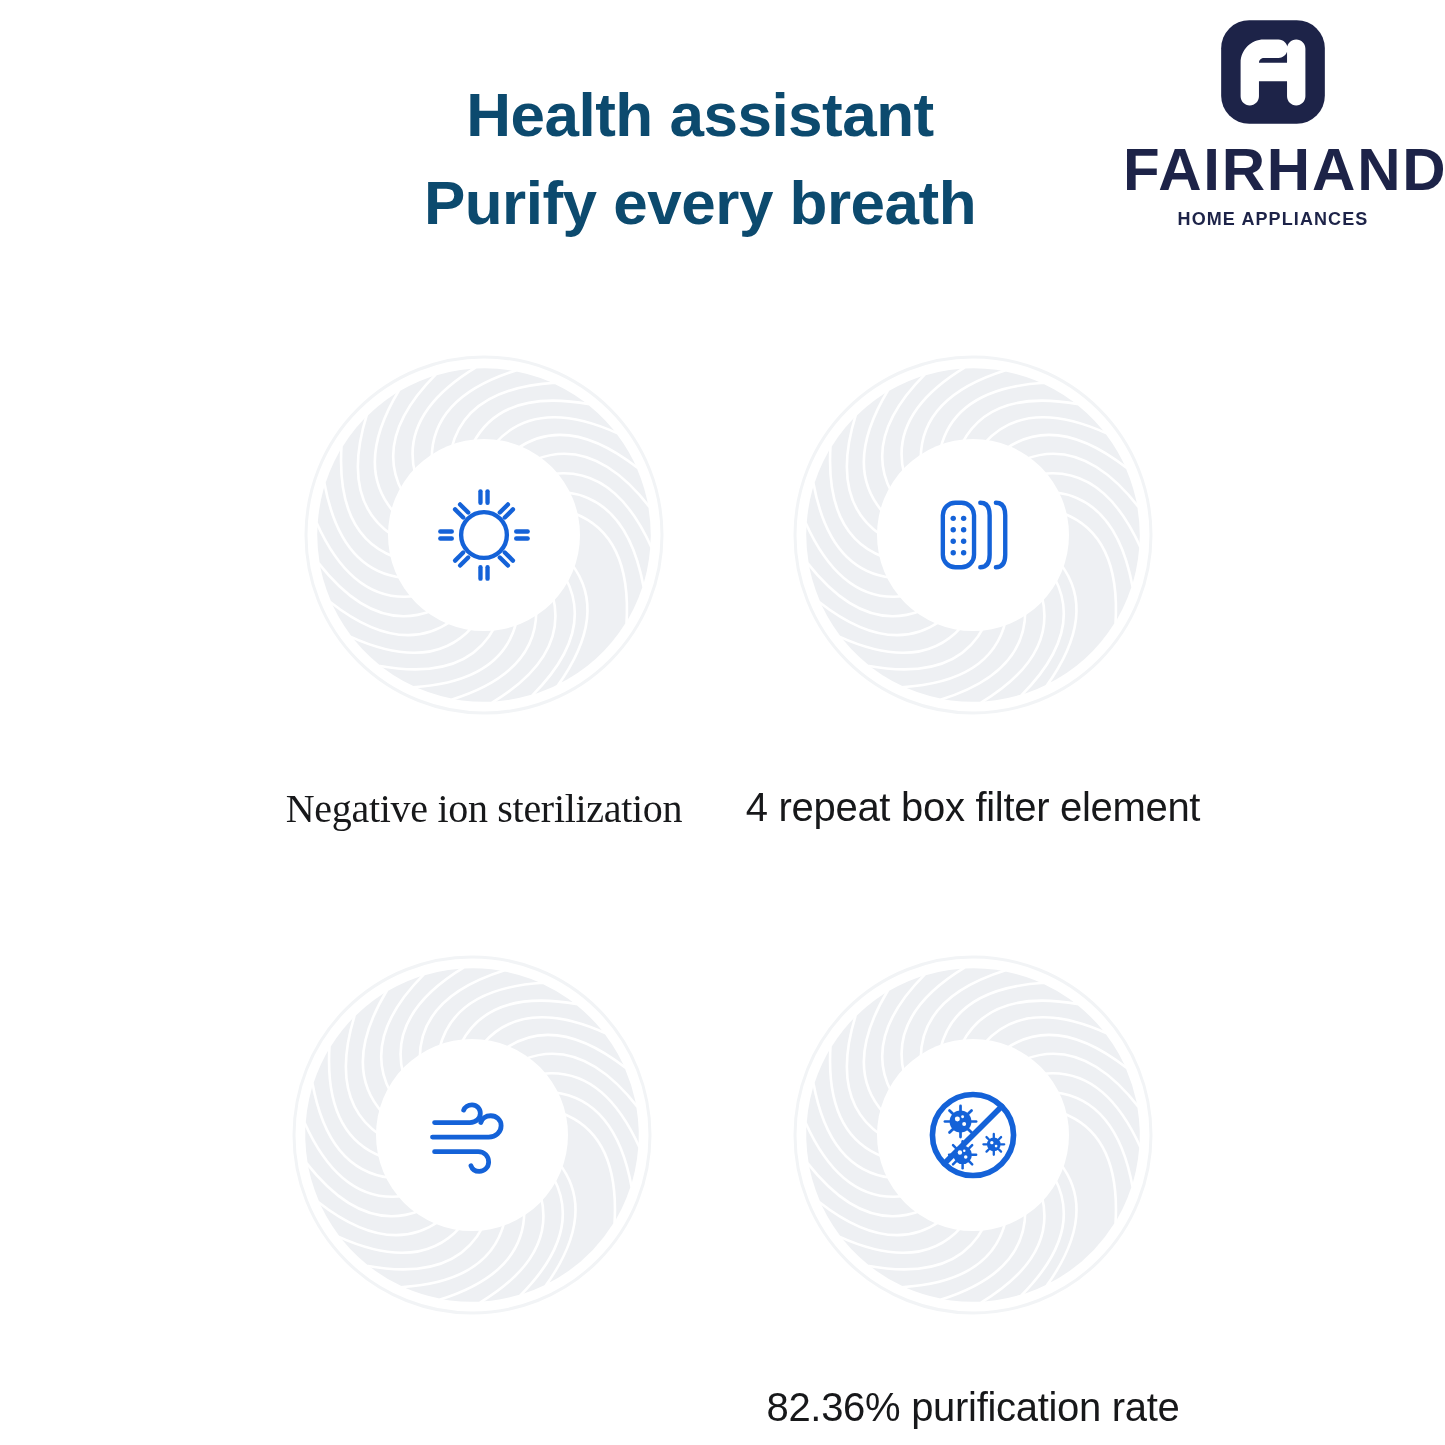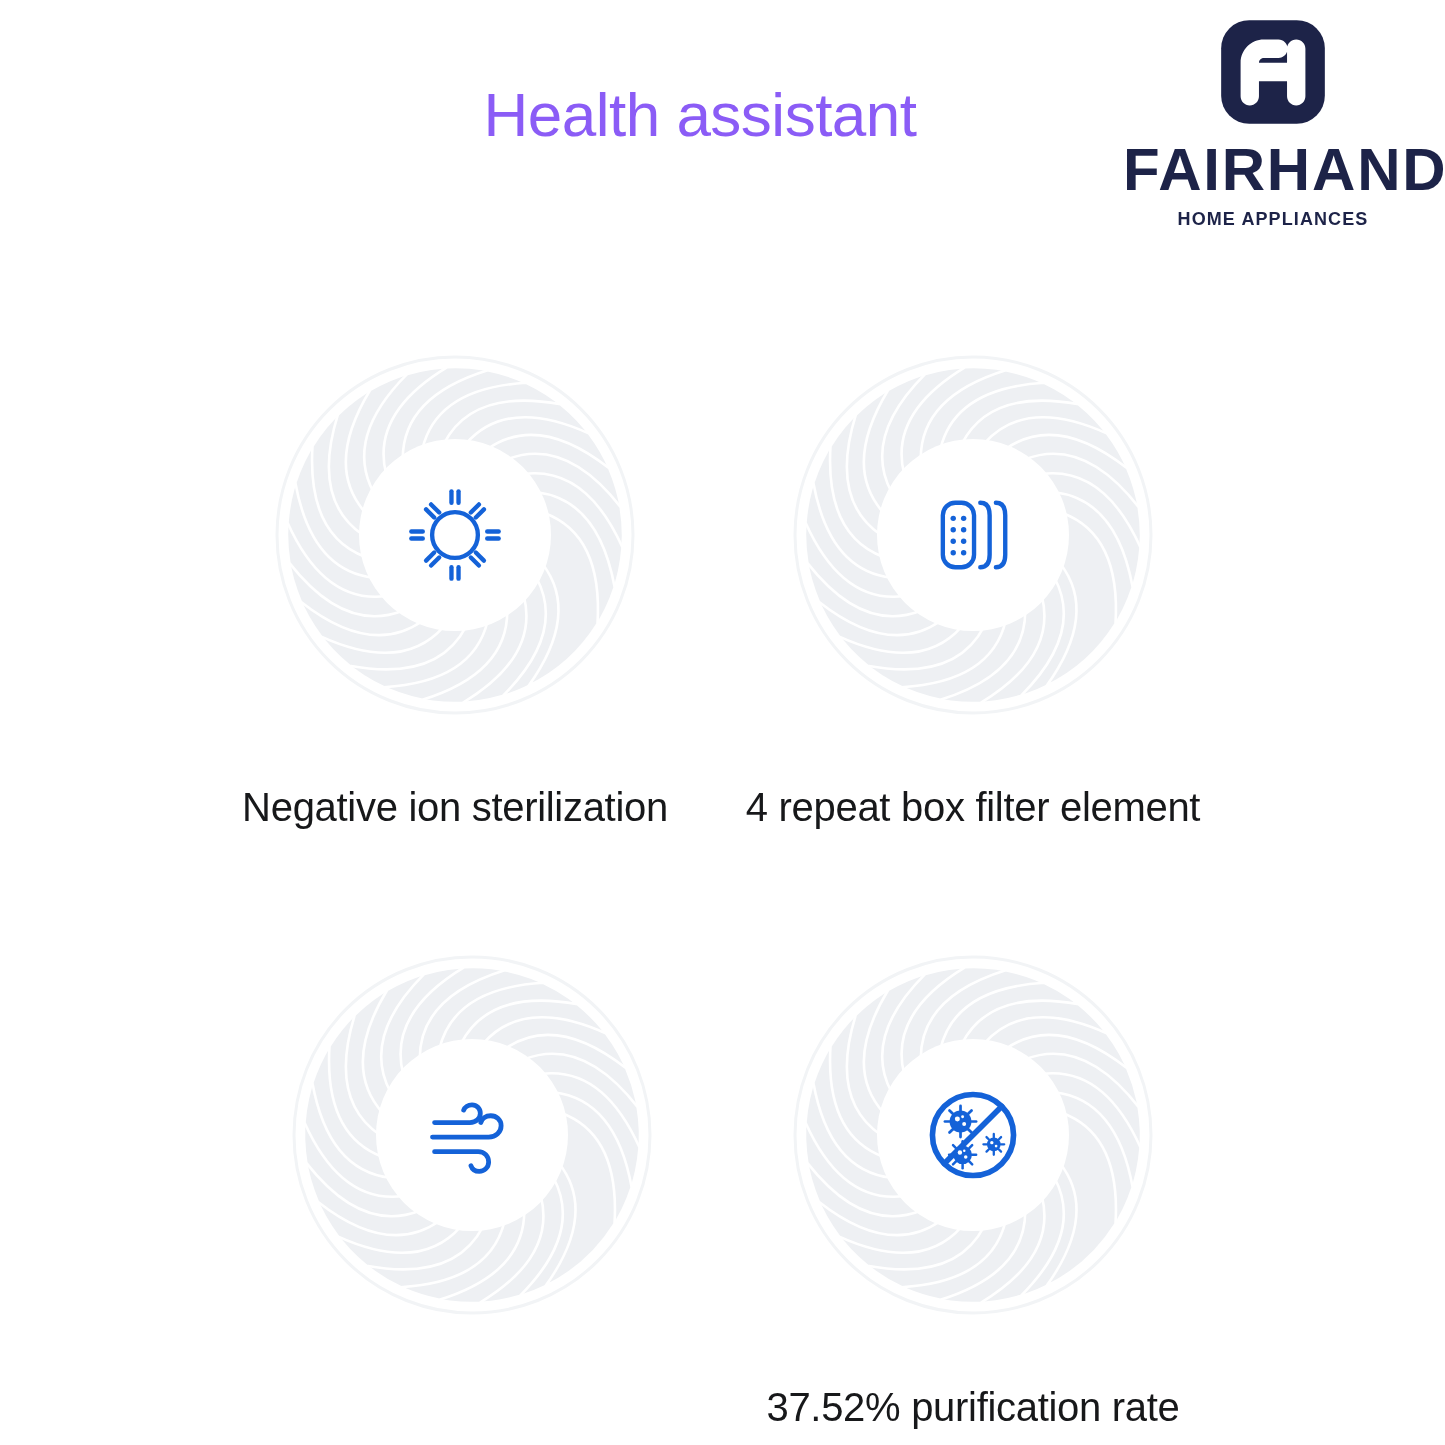--- a/index.html
+++ b/index.html
@@ -27,25 +27,25 @@
     width: 1445px;
     height: 270px;
   }
 
   .headline {
     position: absolute;
     left: 330px;
     top: 72px;
     width: 740px;
     text-align: center;
-    font-weight: 400;
+    font-weight: 700;
     font-size: 62px;
     line-height: 1.38;
     letter-spacing: -0.5px;
-    color: #8b5cf6;
+    color: #0c4a6e;
     font-family: "Liberation Sans", sans-serif;
   }
   .headline .line { display: block; white-space: nowrap; }
   .headline .line2 { margin-top: 2px; }
 
   
   .logo {
     position: absolute;
     left: 1123px;
     top: 18px;
@@ -86,21 +86,21 @@
     left: 0;
     width: 1445px;
     height: 1090px;
   }
 
   .cell {
     position: absolute;
     width: 500px;
     height: 520px;
   }
-  .cell-0 { left: 205px;  top: 0px;   }
+  .cell-0 { left: 234px;  top: 0px; font-family: Liberation Serif, serif;   }
   .cell-1 { left: 723px;  top: 0px;   }
   .cell-2 { left: 222px;  top: 600px; }
   .cell-3 { left: 723px;  top: 600px; }
 
   .fan-wrap {
     position: relative;
     width: 360px;
     height: 360px;
     margin: 0 auto;
   }
@@ -136,20 +136,21 @@
 </style>
 </head>
 <body>
 
 <div class="page">
 
   <div class="header">
 
     <div class="headline">
       <span class="line line1">Health assistant</span>
+      <span class="line line2">Purify every breath</span>
     </div>
 
     <div class="logo">
       <svg class="logo-mark" viewBox="0 0 100 100">
         <rect x="2" y="2" width="96" height="96" rx="26" ry="26" fill="#1d2348"></rect>
 
         <path fill="#ffffff" d="
           M41.5,20
           C29.6,20 20,29.6 20,41.5
           L20,72.5
@@ -216,21 +217,21 @@
 
     <div class="cell cell-3">
       <div class="fan-wrap">
         <svg class="fan-svg" viewBox="0 0 360 360">
           <use href="#fan-pattern"></use>
         </svg>
         <svg class="icon-svg" viewBox="0 0 100 100">
           <use href="#germ-icon-def"></use>
         </svg>
       </div>
-      <div class="caption">37.52% purification rate</div>
+      <div class="caption">82.36% purification rate</div>
     </div>
 
   </div>
 
   <svg width="0" height="0" style="position:absolute" aria-hidden="true">
     <defs>
 
       <g id="fan-pattern">
         <g id="fan-blades">
             <path d="M 272.00 180.00 Q 323.76 215.18 297.05 300.52 A 168 168 0 0 1 215.15 344.28 Q 283.11 286.17 257.95 228.87 A 92 92 0 0 0 272.00 180.00 Z" fill="#eef0f3" stroke="#ffffff" stroke-width="2.6"></path>

